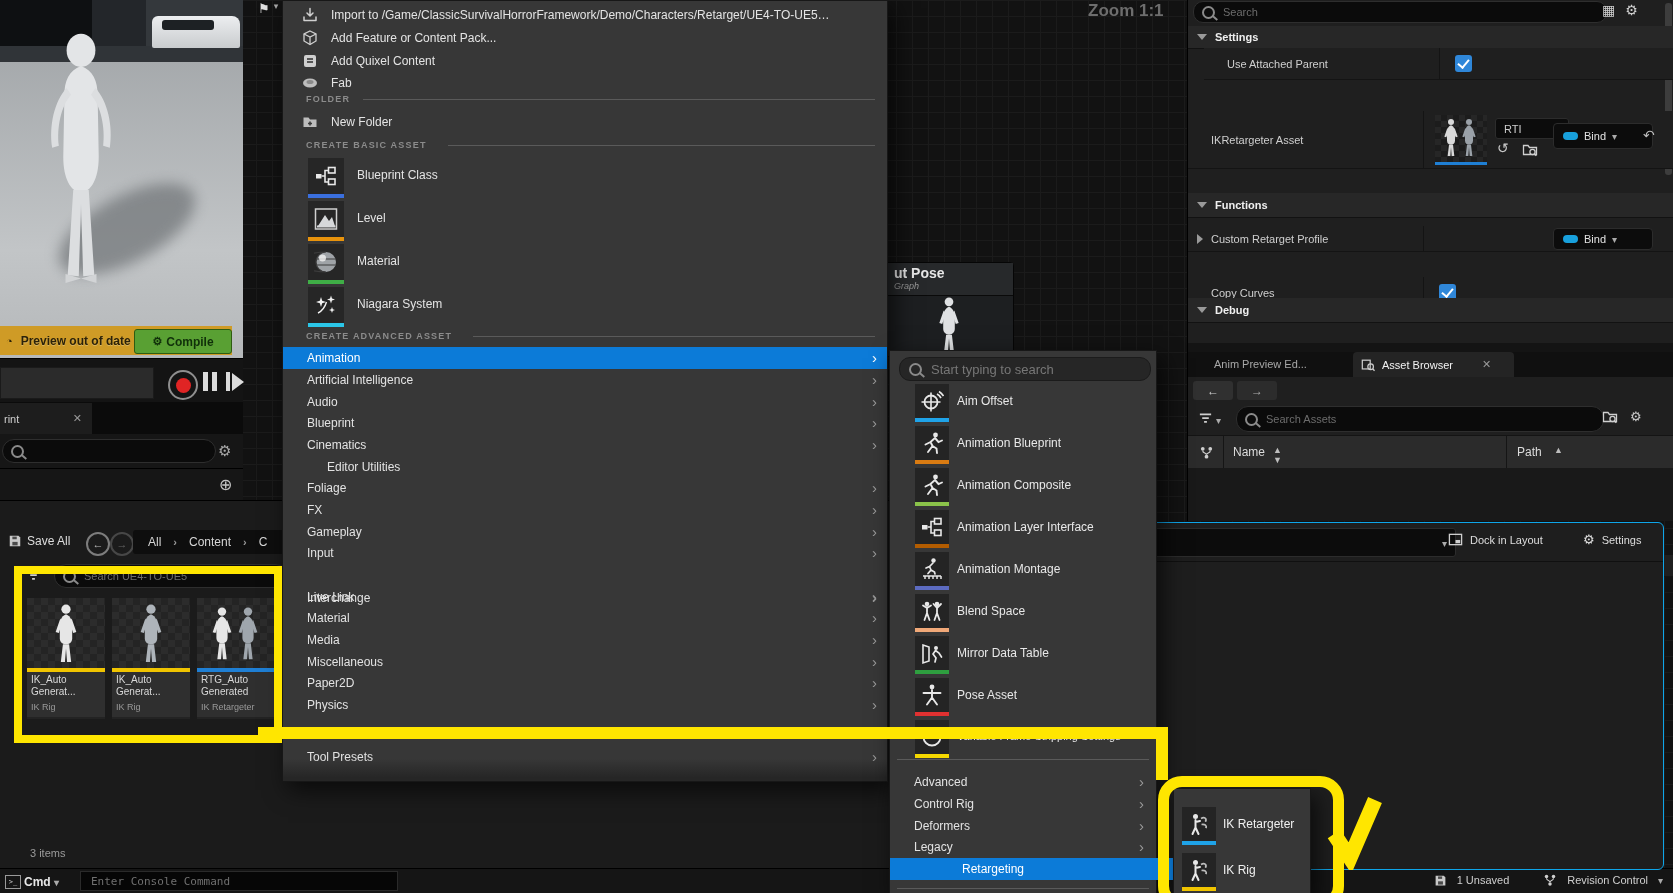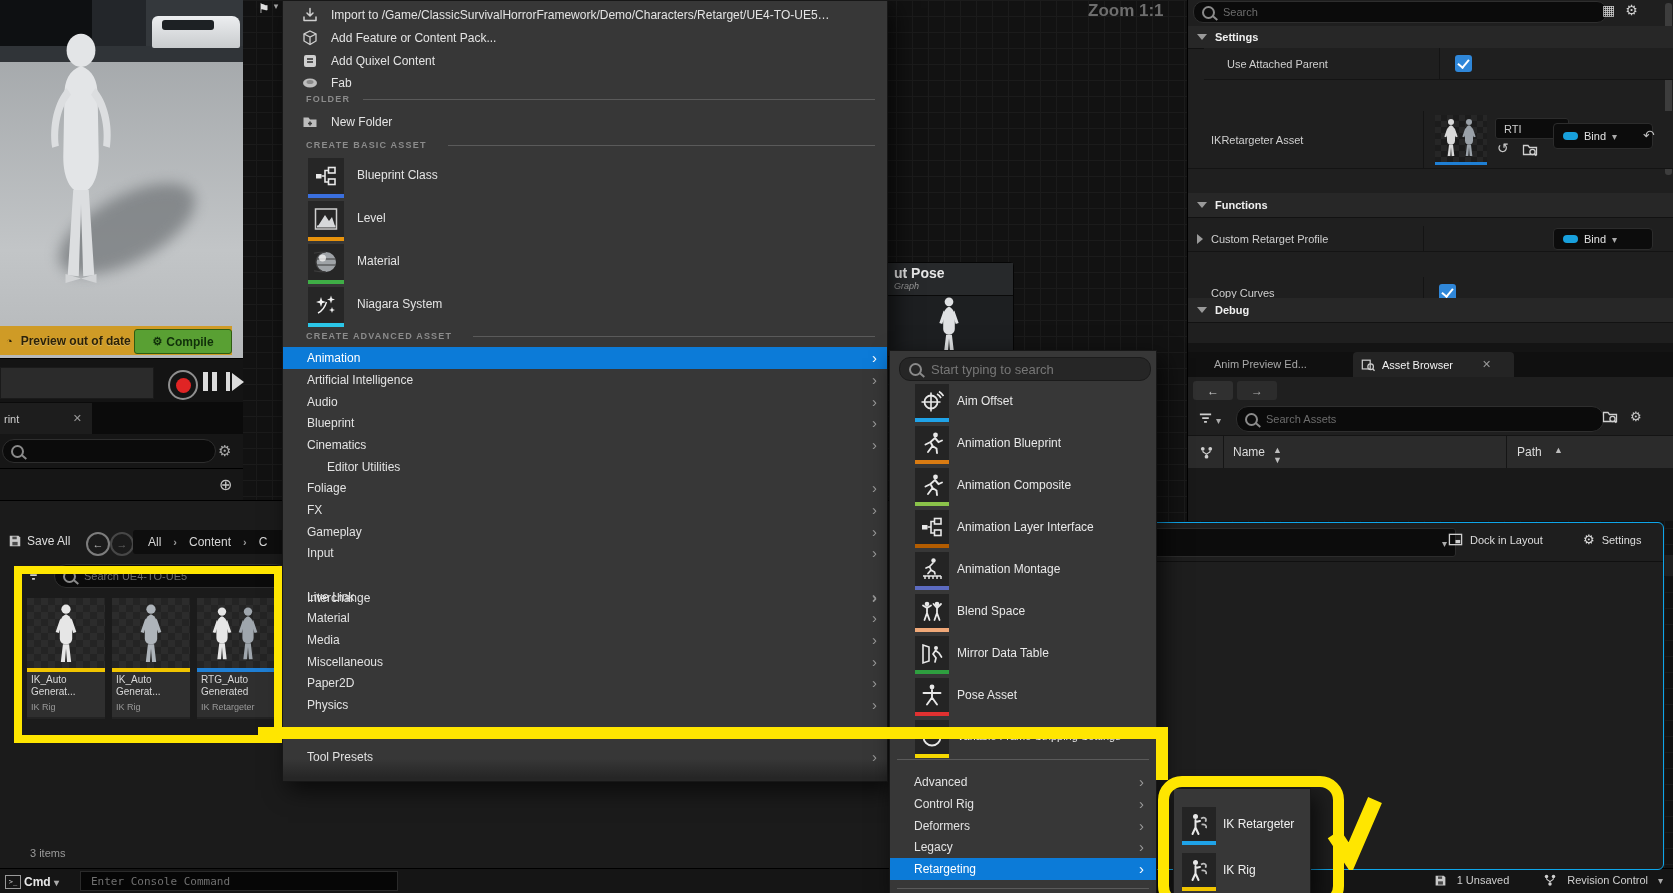--- a/index.html
+++ b/index.html
@@ -107,21 +107,21 @@
   .sm-search input{background:transparent;border:none;outline:none;color:#aaa;font-size:13px;width:100%;font-family:"Liberation Sans",sans-serif;}
   .sm-search input::placeholder{color:#777;}
   .smitem{position:absolute;left:0;width:266px;height:42px;}
   .smitem .ibox{position:absolute;left:25px;top:4px;width:34px;height:34px;background:#242424;display:flex;align-items:center;justify-content:center;}
   .smitem .iul{position:absolute;left:25px;top:38px;width:34px;height:4px;}
   .smitem .lbl{position:absolute;left:67px;top:14px;font-size:12px;color:#e8e8e8;}
   .smdiv{position:absolute;left:7px;width:252px;height:1px;background:#5a5a5a;}
   .smcat{position:absolute;left:0;width:266px;height:22px;display:flex;align-items:center;font-size:12px;color:#e2e2e2;}
   .smcat .lbl{margin-left:24px;}
   .smcat .chev-r{position:absolute;right:12px;top:3px;}
-  .smcat.sel{background:#0c7bd8;color:#fff;}
+  .smcat.sel{background:#0c7bd8;color:#fff;padding-left:48px;}
   
   .flyout{left:1173px;top:788px;width:136px;height:105px;background:#373737;border:1px solid #171717;box-shadow:6px 8px 18px rgba(0,0,0,.6);z-index:8;}
   .fitem{position:absolute;left:0;width:136px;height:46px;}
   .fitem .ibox{position:absolute;left:8px;top:6px;width:34px;height:34px;background:#242424;display:flex;align-items:center;justify-content:center;}
   .fitem .iul{position:absolute;left:8px;top:40px;width:34px;height:4px;}
   .fitem .lbl{position:absolute;left:49px;top:16px;font-size:12px;color:#f0f0f0;}
   
   .details{left:1187px;top:0;width:486px;height:521px;background:#1f1f1f;border-left:1px solid #000;z-index:2;}
   .d-search{position:absolute;left:5px;top:1px;width:396px;height:20px;border-radius:10px;}
   .topicons{position:absolute;left:414px;top:2px;display:flex;gap:10px;color:#cfcfcf;font-size:14px;}

